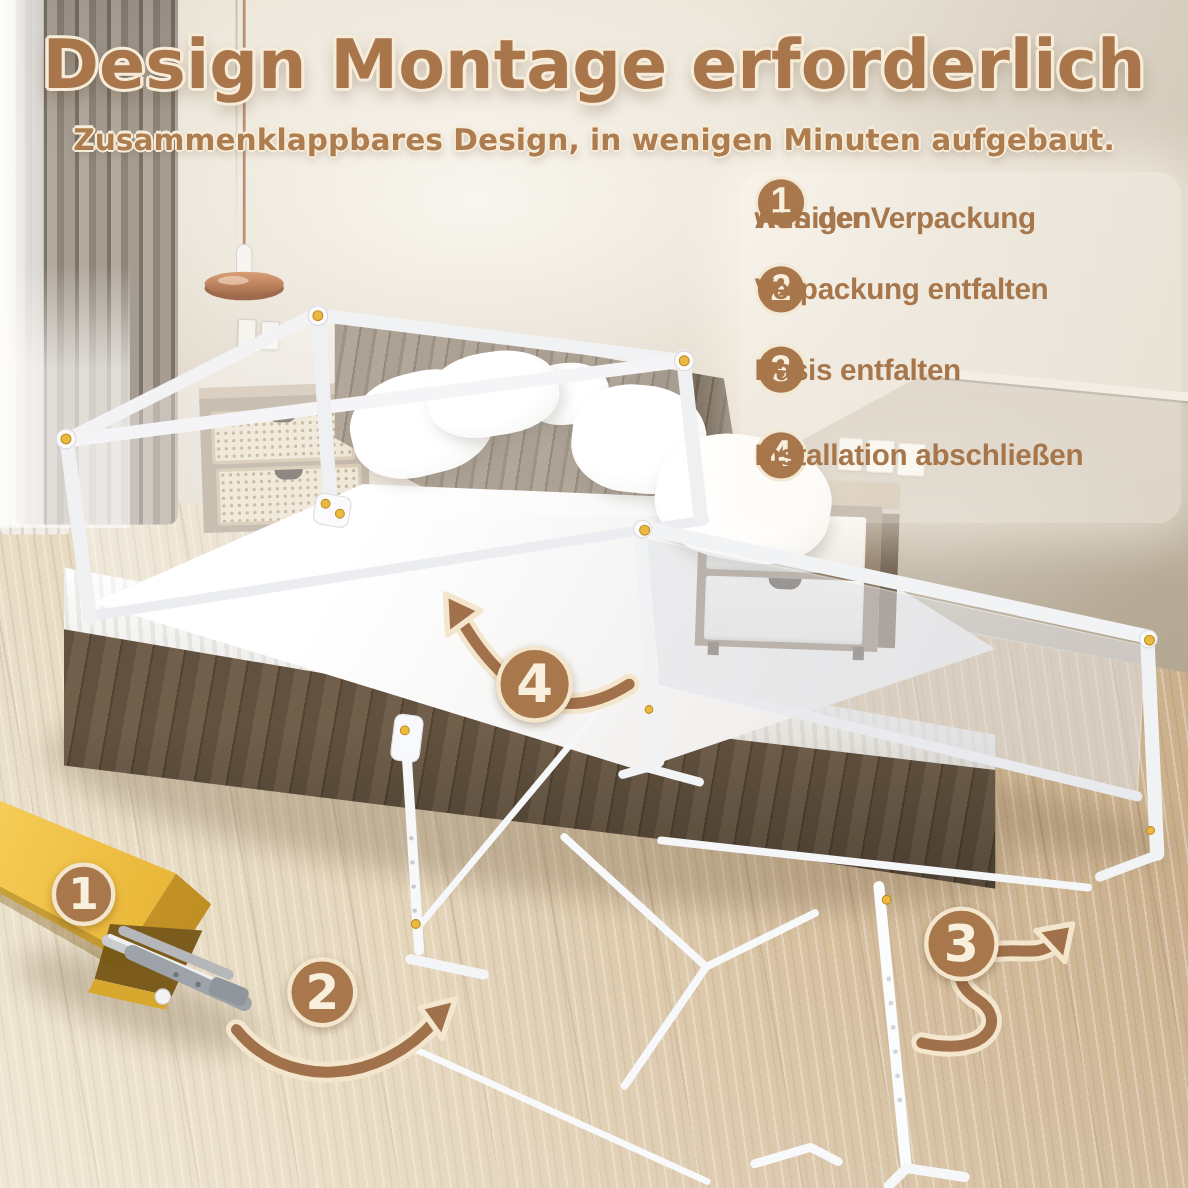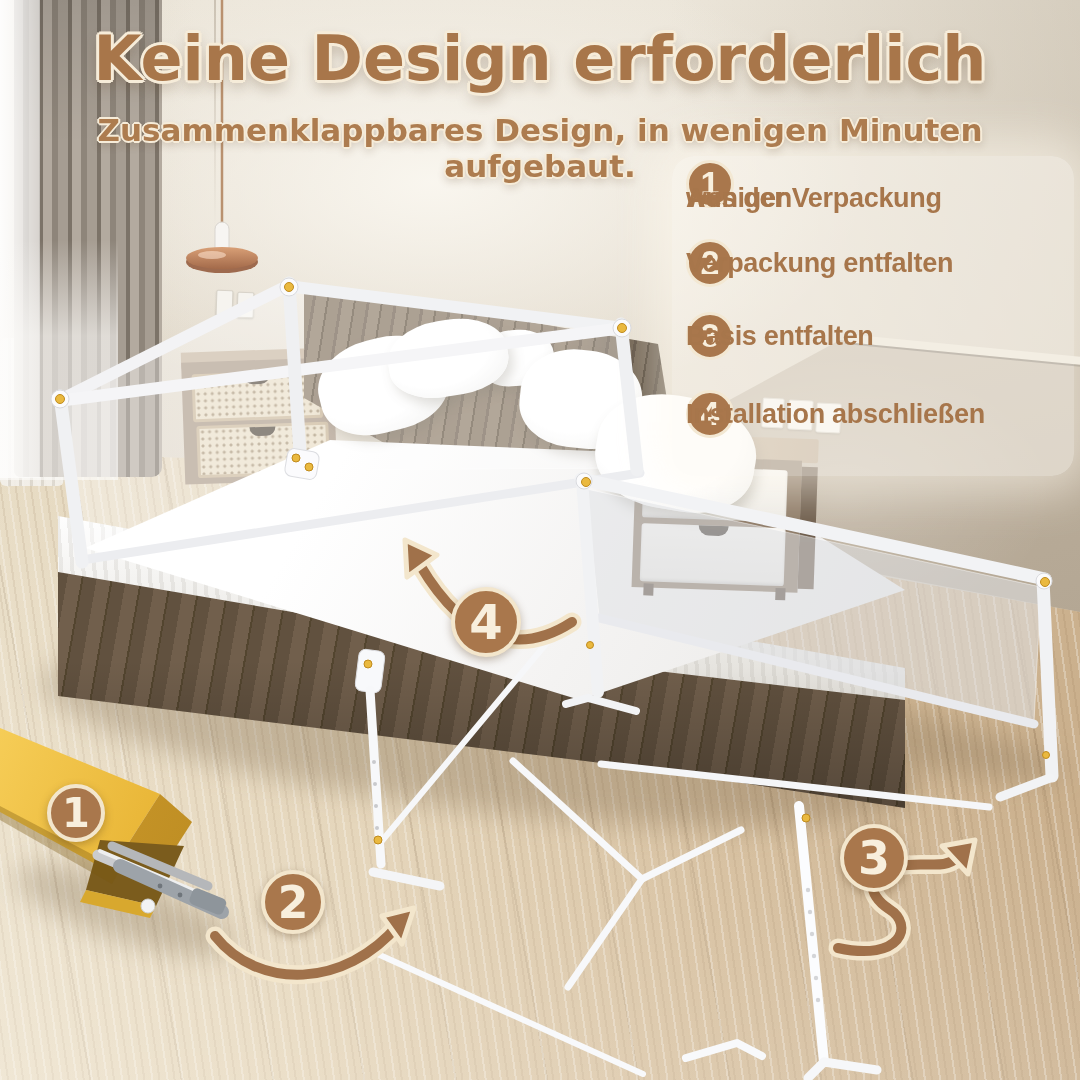--- a/index.html
+++ b/index.html
@@ -119,21 +119,21 @@
   
   .title{left:0;top:22px;width:1080px;text-align:center;color:#a8764a;
     font-family:"DejaVu Sans","Liberation Sans",sans-serif;
     font-weight:bold;font-size:62px;letter-spacing:0;
     text-shadow:
       3px 0 0 #f6ecd9,-3px 0 0 #f6ecd9,0 3px 0 #f6ecd9,0 -3px 0 #f6ecd9,
       2px 2px 0 #f6ecd9,-2px 2px 0 #f6ecd9,2px -2px 0 #f6ecd9,-2px -2px 0 #f6ecd9,
       0 7px 14px rgba(95,65,35,.35);}
   .subtitle{left:0;top:112px;width:1080px;text-align:center;color:#ad7c4f;
     font-family:"DejaVu Sans","Liberation Sans",sans-serif;
-    font-weight:bold;font-size:31px;
+    font-weight:bold;font-size:27px;
     text-shadow:
       2px 0 0 #f6ecd9,-2px 0 0 #f6ecd9,0 2px 0 #f6ecd9,0 -2px 0 #f6ecd9,
       1px 1px 0 #f6ecd9,-1px 1px 0 #f6ecd9,1px -1px 0 #f6ecd9,-1px -1px 0 #f6ecd9,
       0 4px 8px rgba(95,65,35,.3);}
 
   
   .scene-badge{border-radius:50%;background:#a9774c;border:4px solid #f3e6cc;color:#f8efdd;
     display:flex;align-items:center;justify-content:center;font-weight:bold;
     font-family:"DejaVu Sans","Liberation Sans",sans-serif;
     box-shadow:0 3px 8px rgba(90,60,30,.35);z-index:50;}
@@ -359,15 +359,15 @@
       <div class="step-badge">4</div>
       <div class="step-text">Installation abschließen</div>
     </div>
   </div>
 
   <div class="scene-badge sb1">1</div>
   <div class="scene-badge sb2">2</div>
   <div class="scene-badge sb3">3</div>
   <div class="scene-badge sb4">4</div>
 
-  <div class="title z60">Keine Design erforderlich</div>
+  <div class="title z60">Design Montage erforderlich</div>
   <div class="subtitle z60">Zusammenklappbares Design, in wenigen Minuten aufgebaut.</div>
 </div>
 
 </body></html>

